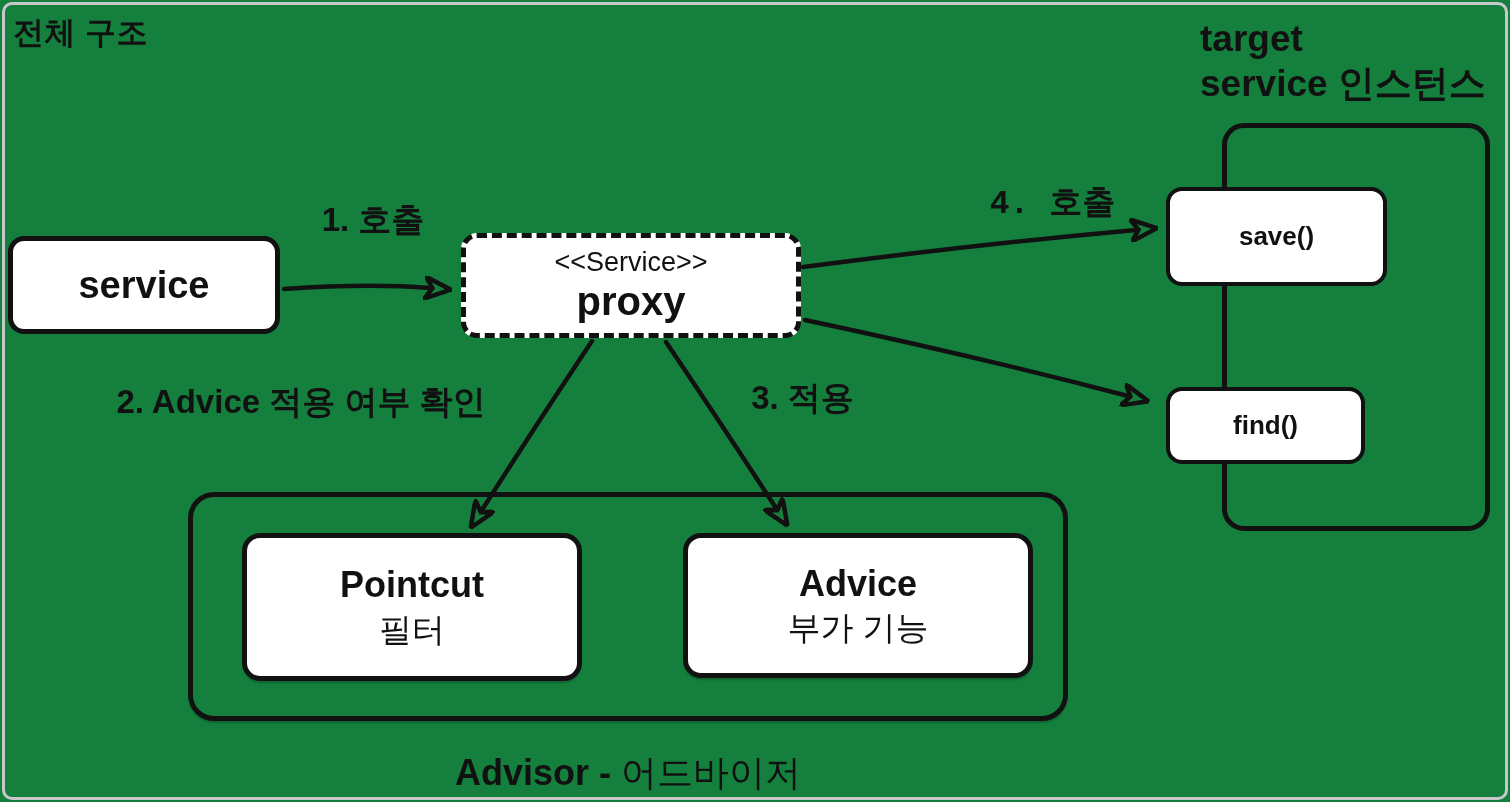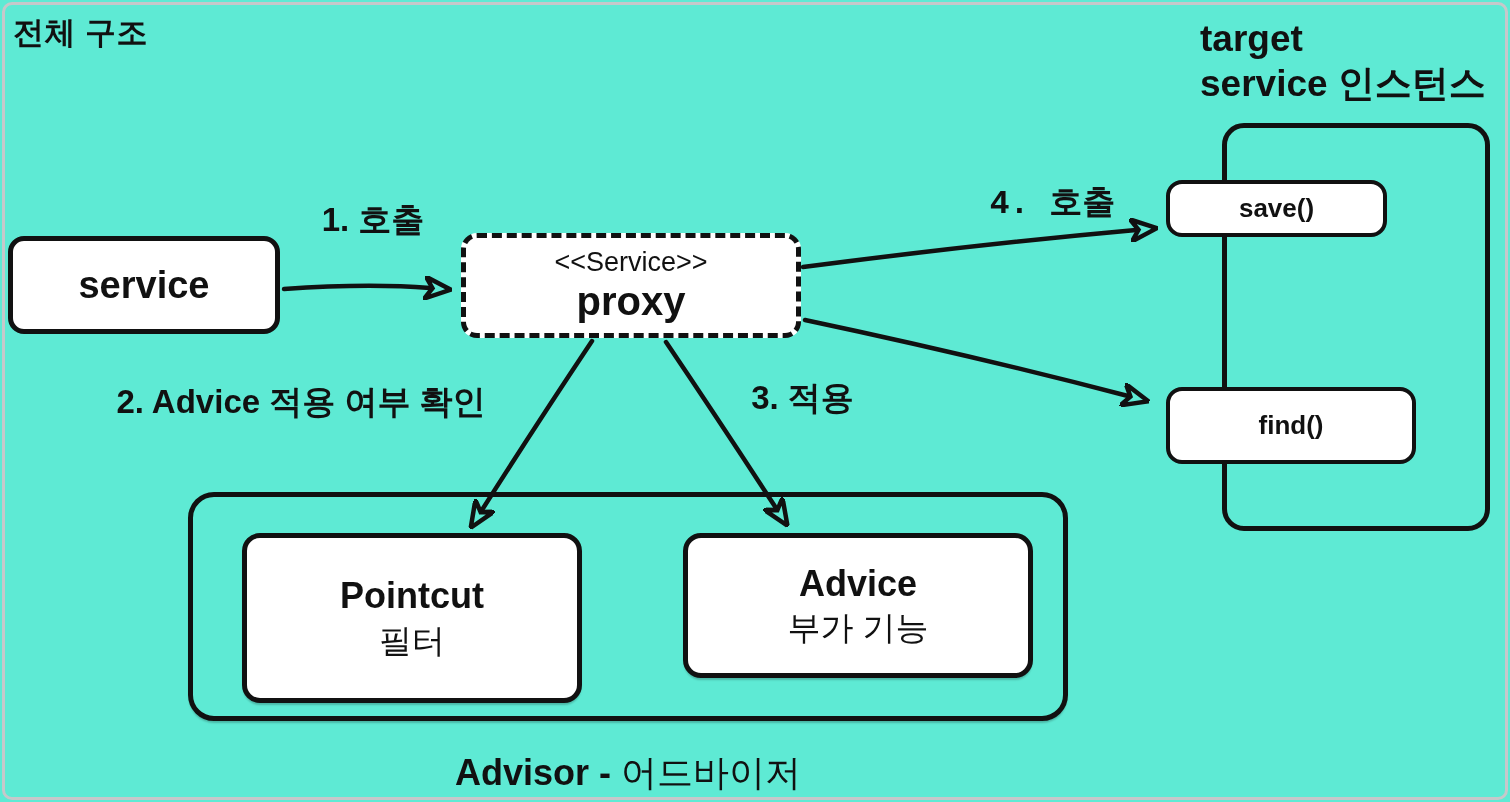--- a/index.html
+++ b/index.html
@@ -1,19 +1,19 @@
 <!DOCTYPE html>
 <html><head>
 <meta charset="utf-8">
 <style>
   html,body{margin:0;padding:0;background:#ffffff;}
   .stage{
     position:relative;
     width:1510px;height:802px;
-    background:#5eead4;
+    background:#15803d;
     font-family:"Liberation Sans","DejaVu Sans",sans-serif;
     color:#111111;
     overflow:hidden;
   }
   .frame{
     position:absolute;inset:2px;
     border:3px solid #c6c8ca;
     border-radius:10px;
   }
   .diagram-title{
@@ -44,34 +44,34 @@
   .target-container{
     left:1222px;top:123px;width:268px;height:408px;
     border:5px solid #111;border-radius:22px;
     background:transparent;
   }
   .method-node{
     border:4px solid #111;border-radius:16px;
     font-size:26px;font-weight:700;
     z-index:3;
   }
-  .save-node{left:1166px;top:180px;width:221px;height:57px;}
-  .find-node{left:1166px;top:387px;width:250px;height:77px;}
+  .save-node{left:1166px;top:187px;width:221px;height:99px;}
+  .find-node{left:1166px;top:387px;width:199px;height:77px;}
   .advisor-container{
     left:188px;top:492px;width:880px;height:229px;
     border:5px solid #111;border-radius:26px;
     background:transparent;
     box-shadow:0 3px 2px -1px rgba(0,0,0,0.22);
   }
   .inner-node{
     border:5px solid #111;border-radius:18px;
     line-height:1.3;z-index:2;
     box-shadow:0 3px 2px -1px rgba(0,0,0,0.22);
   }
-  .pointcut-node{left:242px;top:533px;width:340px;height:170px;}
+  .pointcut-node{left:242px;top:533px;width:340px;height:148px;}
   .advice-node{left:683px;top:533px;width:350px;height:145px;}
   .inner-title{font-size:36px;font-weight:700;}
   .inner-subtitle{font-size:33px;font-weight:400;}
   .advisor-caption{
     position:absolute;left:188px;top:733px;width:880px;
     text-align:center;font-size:36px;margin-top:16px;
   }
   .caption-en{font-weight:700;margin-right:10px;}
   .caption-ko{font-weight:400;}
   .edge-label{

